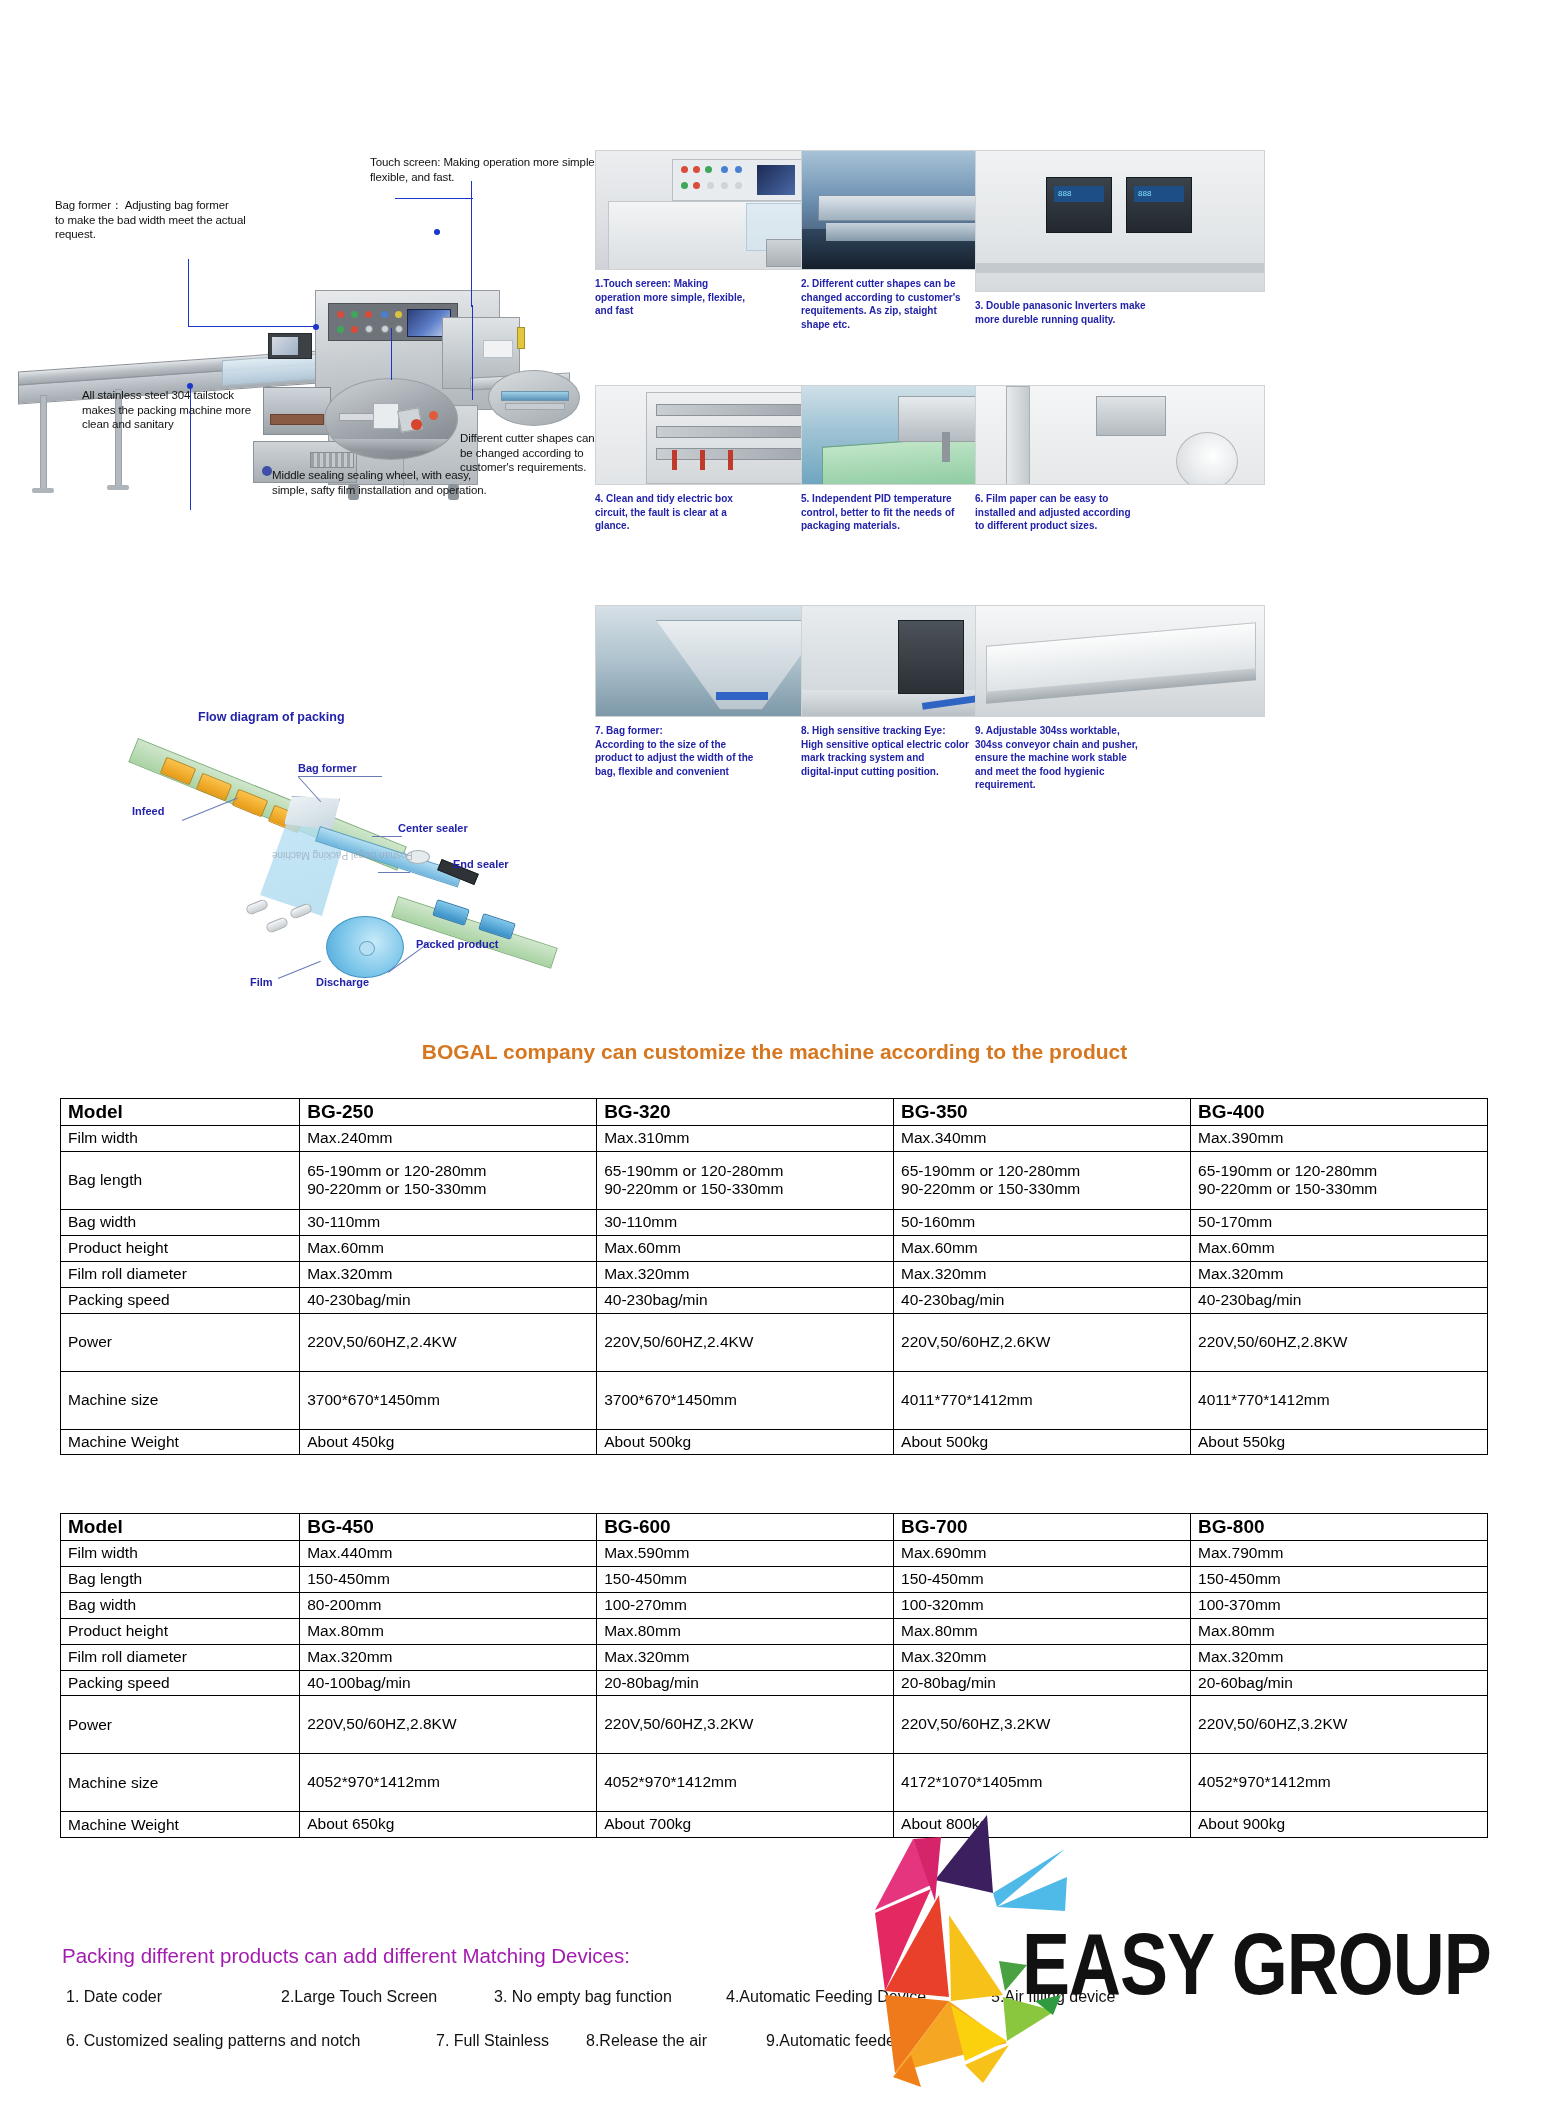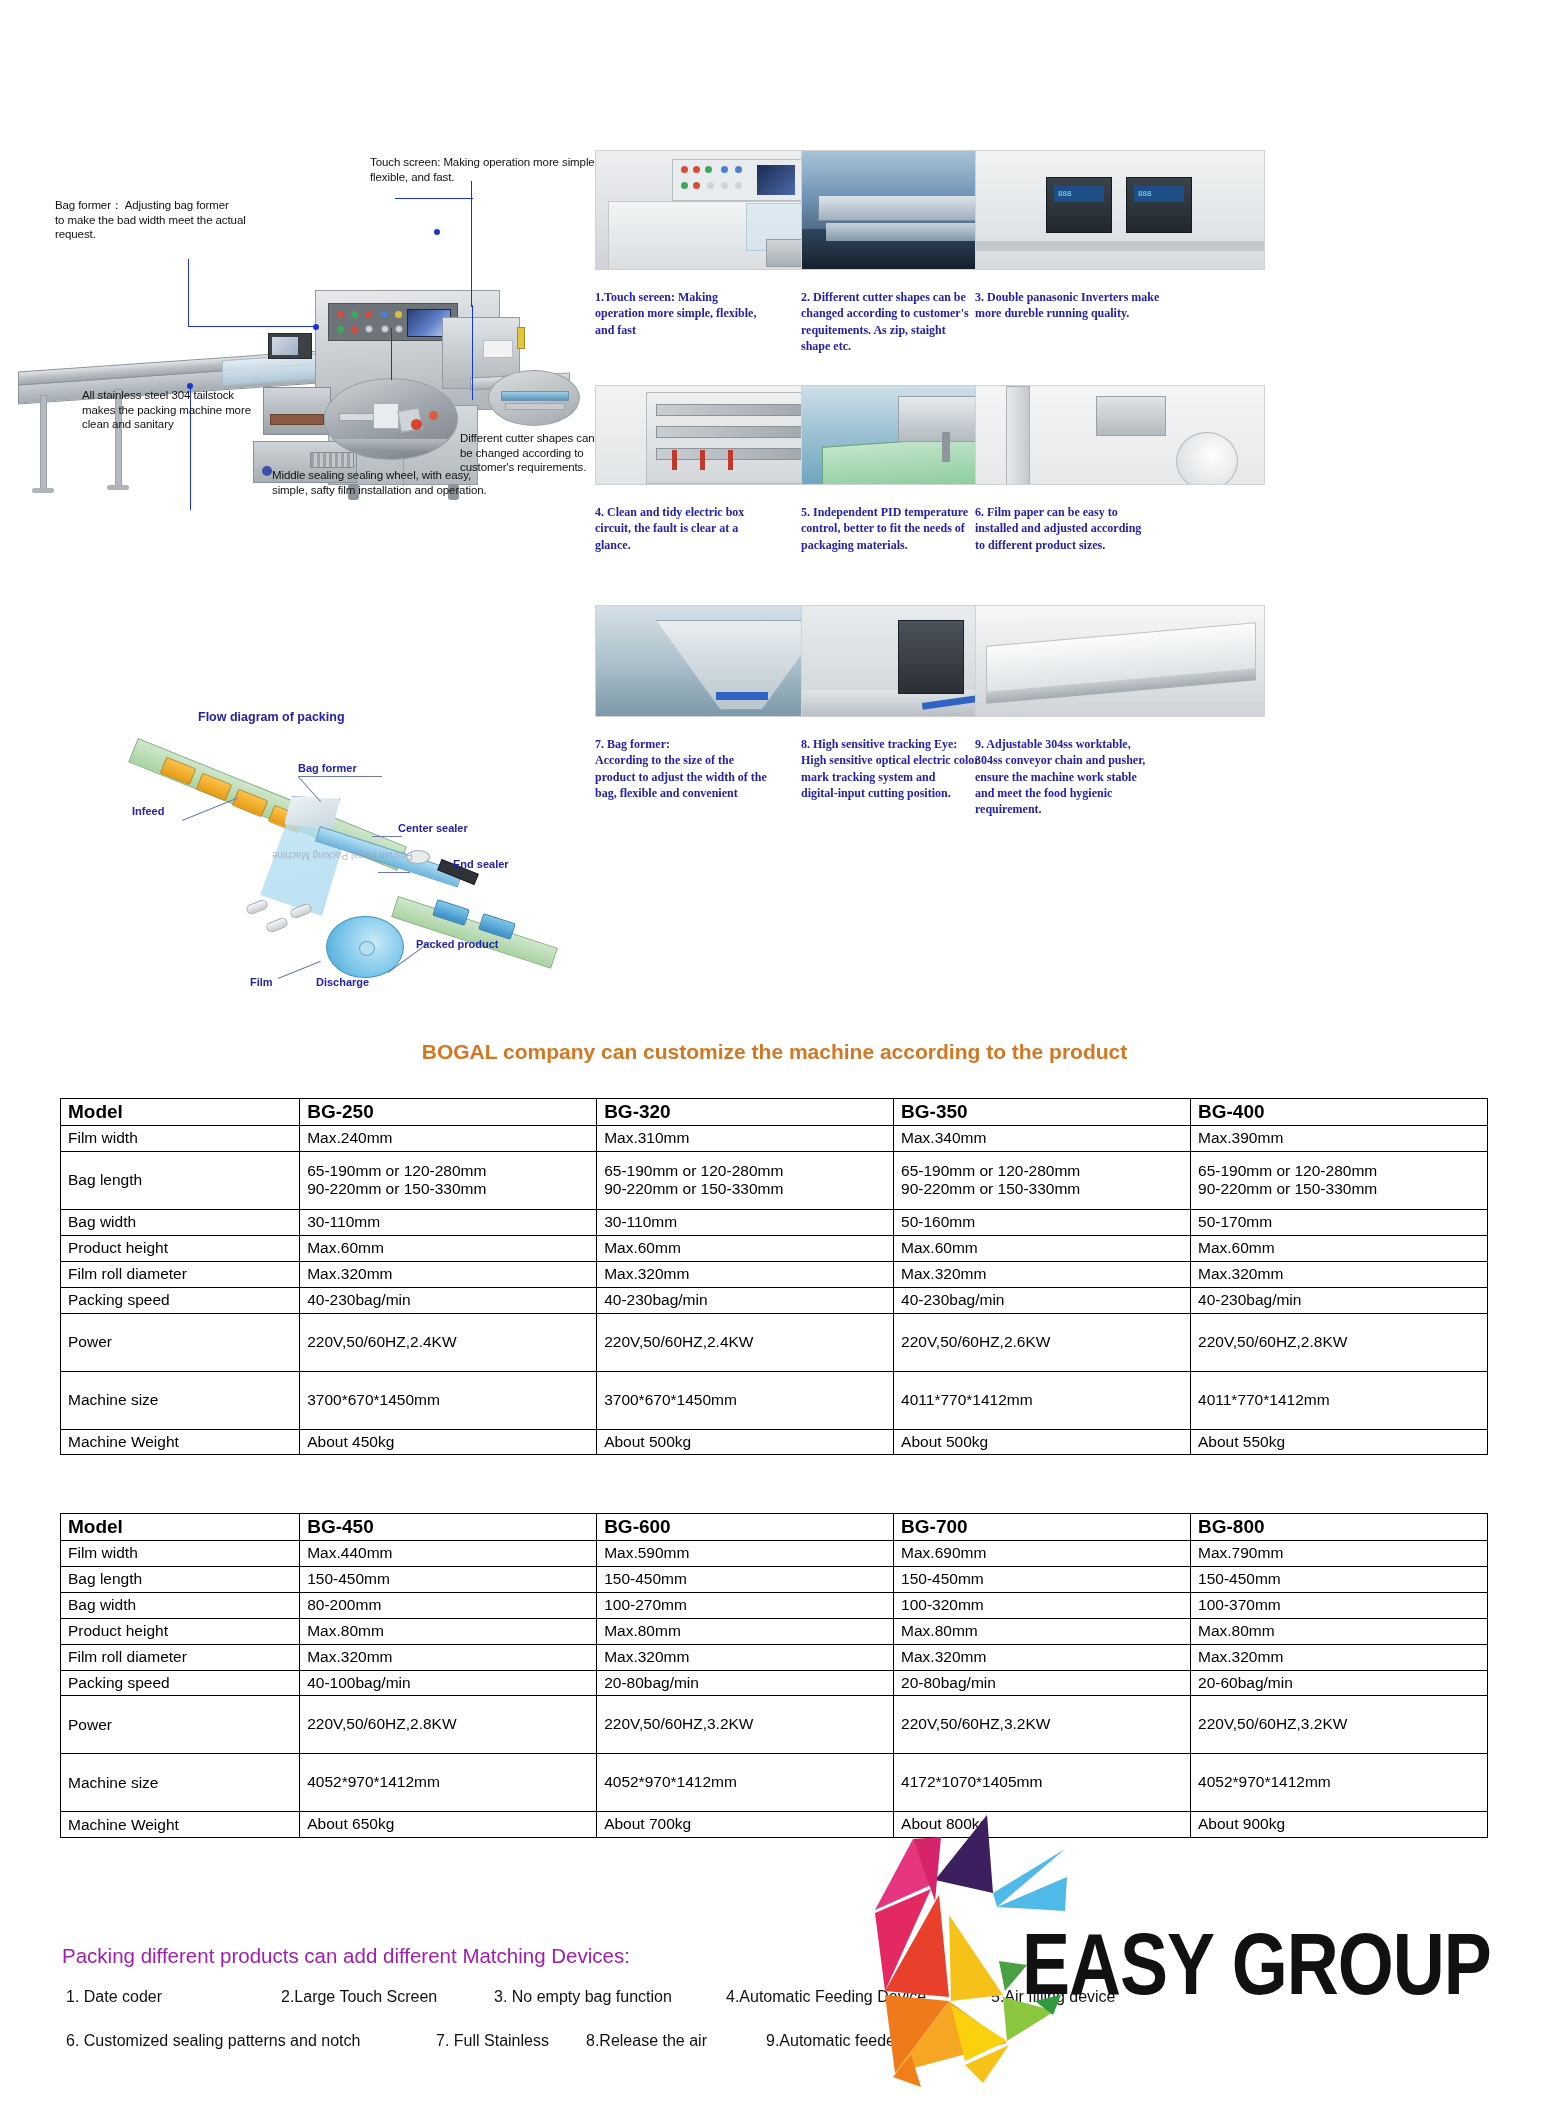--- a/index.html
+++ b/index.html
@@ -184,21 +184,21 @@
   .flow-line { position:absolute; background:#6a7ab5; height:1px; }
   .watermark {
     position:absolute; left:152px; top:150px; color:#9aa4b5; font-size:10px;
     transform:rotate(180deg); opacity:.7; white-space:nowrap;
   }
 
   
   .grid { position:absolute; left:595px; top:150px; width:930px; }
   .cell { position:absolute; width:290px; }
   .thumb { width:290px; border:1px solid #cfd3d6; display:block; position:relative; overflow:hidden; }
-  .cap { color:#2222aa; font-size:12px; line-height:1.36; font-weight:bold; margin-top:19px;font-family:Liberation Serif, serif; }
+  .cap { color:#2222aa; font-size:10px; line-height:1.36; font-weight:bold; margin-top:7px; }
 
   
   .ph { position:absolute; inset:0; }
   .p1 { background:linear-gradient(180deg,#eceef0 0%,#dfe2e5 55%,#cfd3d7 100%); }
   .p1 .ctl { position:absolute; left:76px; top:8px; width:130px; height:42px; background:#e9ecee; border:1px solid #b9bfc4; }
   .p1 .ctl .scr { position:absolute; right:6px; top:5px; width:38px; height:30px; background:linear-gradient(135deg,#1b2a52,#4a6aa8); }
   .p1 .ctl .b { position:absolute; width:7px; height:7px; border-radius:50%; }
   .p1 .base { position:absolute; left:12px; top:50px; width:200px; height:70px; background:linear-gradient(180deg,#f2f4f5,#dadee1); border:1px solid #c2c7cb; }
   .p1 .glass { position:absolute; left:150px; top:52px; width:120px; height:48px; background:rgba(205,228,240,.55); border:1px solid #b4cbd9; }
   .p1 .wires { position:absolute; left:170px; top:88px; width:100px; height:28px; background:linear-gradient(180deg,#cfd4d8,#a9b0b5); border:1px solid #979ea3; }
@@ -462,21 +462,21 @@
             <div class="bar2"></div>
           </div>
       </div>
       <div class="cap" style="white-space:pre-line;">2. Different cutter shapes can be
 changed according to customer's
 requitements. As zip, staight
 shape etc.</div>
     </div>
 
     <div class="cell" style="left:380px;top:0;">
-      <div class="thumb" style="height:120px;text-decoration:underline;">
+      <div class="thumb" style="height:142px;text-decoration:underline;">
         <div class="ph p3">
           <div class="rail"></div>
           <div class="inv" style="left:70px;">
               <div class="disp">
                 <i>888</i>
               </div>
             </div>
           <div class="inv" style="left:150px;">
               <div class="disp">
                 <i>888</i>

